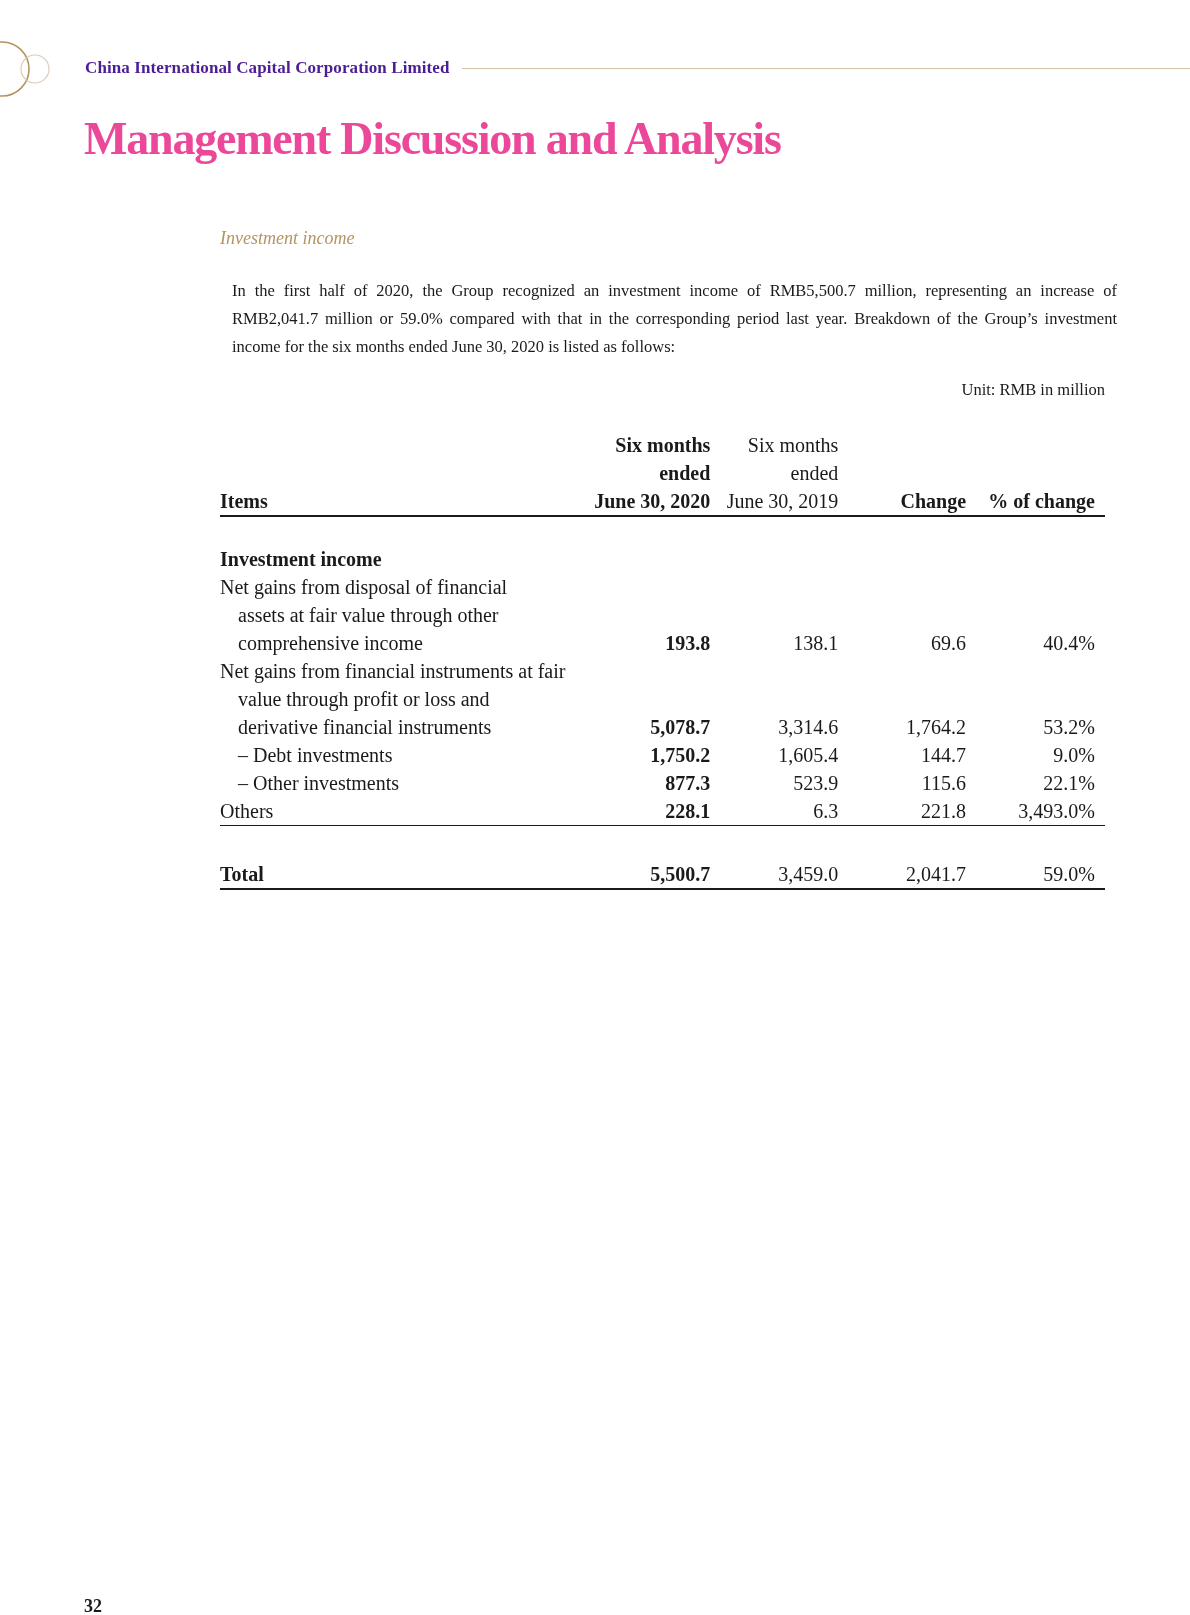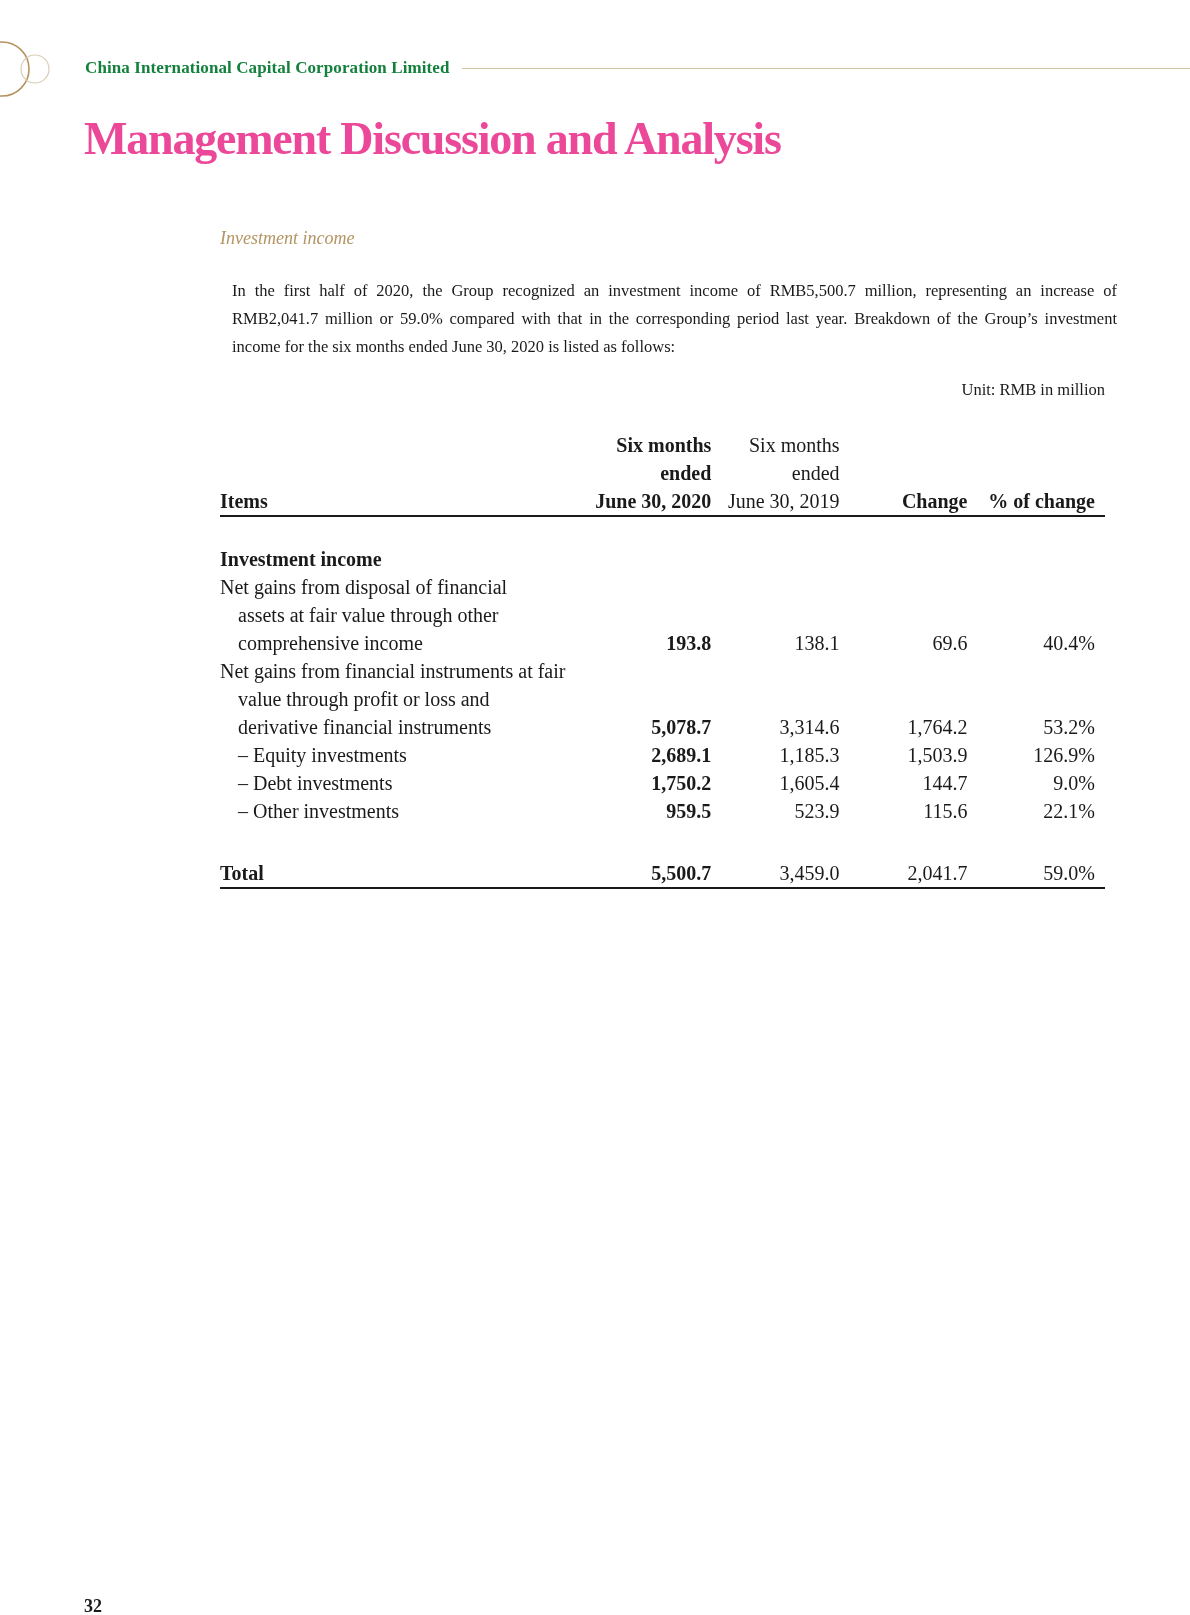--- a/index.html
+++ b/index.html
@@ -3,21 +3,21 @@
 <meta charset="utf-8">
 <style>
   html, body { margin: 0; padding: 0; background: #ffffff; }
   body {
     width: 1190px; height: 1615px; position: relative; overflow: hidden;
     font-family: "Liberation Serif", "DejaVu Serif", serif; color: #1a1a1a;
   }
   .logo { position: absolute; left: 0; top: 38px; width: 60px; height: 64px; }
   .company {
     position: absolute; left: 85px; top: 58px;
-    font-size: 17px; font-weight: bold; color: #15803d; letter-spacing: 0.1px;
+    font-size: 17px; font-weight: bold; color: #4c1d95; letter-spacing: 0.1px;
   }
   .header-rule {
     position: absolute; left: 462px; right: 0; top: 68px;
     border-top: 1px solid #d4c4a6;
   }
   .page-title {
     position: absolute; left: 84px; top: 112px;
     font-size: 46px; font-weight: bold; color: #ec4899; letter-spacing: -1.2px;
     margin: 0;
   }
@@ -140,39 +140,39 @@
     </tr>
     <tr>
       <td class="col-item indent">derivative financial instruments</td>
       <td class="col-c1 bold">5,078.7</td>
       <td class="col-c2">3,314.6</td>
       <td class="col-c3">1,764.2</td>
       <td class="col-c4">53.2%</td>
     </tr>
 
     <tr>
-      <td class="col-item indent">– Equity investments</td>
-      <td class="col-c1 bold">2,689.1</td>
-      <td class="col-c2">1,185.3</td>
-      <td class="col-c3">1,503.9</td>
-      <td class="col-c4">126.9%</td>
-    </tr>
-    <tr>
       <td class="col-item indent">– Debt investments</td>
       <td class="col-c1 bold">1,750.2</td>
       <td class="col-c2">1,605.4</td>
       <td class="col-c3">144.7</td>
       <td class="col-c4">9.0%</td>
     </tr>
     <tr>
       <td class="col-item indent">– Other investments</td>
-      <td class="col-c1 bold">959.5</td>
+      <td class="col-c1 bold">877.3</td>
       <td class="col-c2">523.9</td>
       <td class="col-c3">115.6</td>
       <td class="col-c4">22.1%</td>
+    </tr>
+    <tr class="others-row">
+      <td class="col-item">Others</td>
+      <td class="col-c1 bold">228.1</td>
+      <td class="col-c2">6.3</td>
+      <td class="col-c3">221.8</td>
+      <td class="col-c4">3,493.0%</td>
     </tr>
     <tr class="spacer">
         <td colspan="5" style="height:34px;"></td>
       </tr>
     <tr class="total-row">
       <td class="col-item bold">Total</td>
       <td class="col-c1 bold">5,500.7</td>
       <td class="col-c2">3,459.0</td>
       <td class="col-c3">2,041.7</td>
       <td class="col-c4">59.0%</td>

